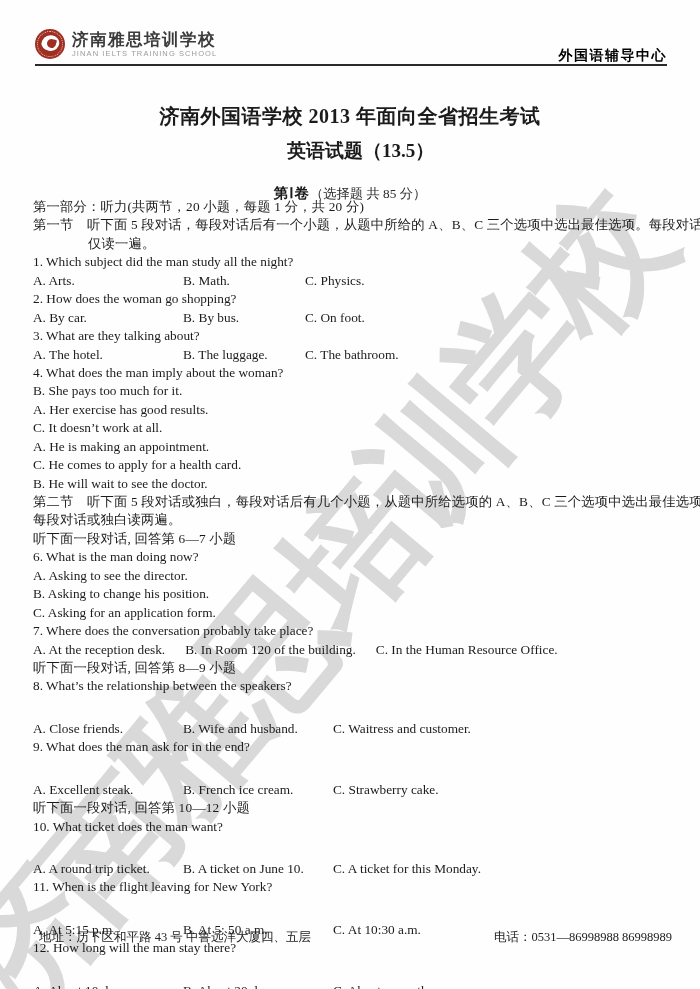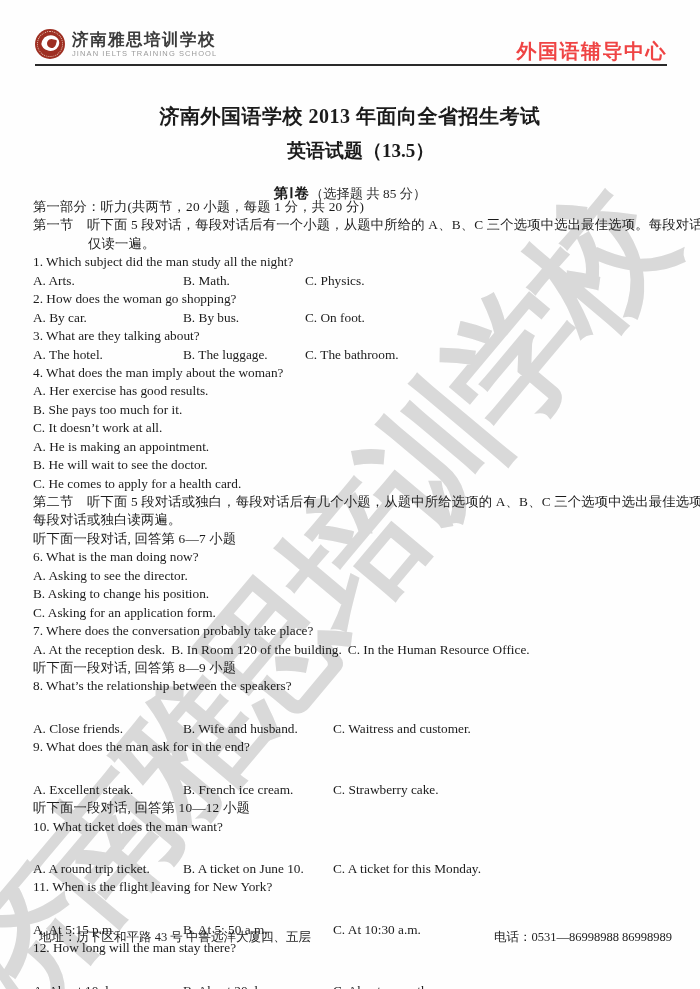--- a/index.html
+++ b/index.html
@@ -24,36 +24,36 @@
   .emblem .em-ring { position:absolute; inset:2px; border-radius:50%; border:1.5px dotted #e8c9b9; }
   .emblem .em-swirl { position:absolute; left:7px; top:6px; width:17px; height:16px;
     background:#ffffff; border-radius:60% 45% 55% 40%; transform:rotate(25deg); }
   .emblem .em-core { position:absolute; left:12px; top:10px; width:9px; height:9px;
     background:#9e2f22; border-radius:50% 10% 50% 50%; transform:rotate(15deg); }
   .logo-cn { font-family:"Liberation Sans", sans-serif; font-weight:bold;
     font-size:16.5px; letter-spacing:1.5px; color:#3b3b3b; line-height:1.1; }
   .logo-en { font-family:"Liberation Sans", sans-serif; font-size:7.5px;
     letter-spacing:1.1px; color:#9a9a9a; margin-top:1px; }
   .dept { position:absolute; right:0; bottom:1px; font-weight:bold;
-    font-size:20px; letter-spacing:1.5px; color:#ef4444; }
+    font-size:14px; letter-spacing:1.5px; color:#000000; }
   
   .title-block { position:absolute; top:103px; left:0; right:0; text-align:center; z-index:2; }
   .title1 { font-size:20px; font-weight:bold; letter-spacing:0.5px; }
   .title2 { font-size:19px; font-weight:bold; margin-top:8px;padding-left:21px; }
   .volume { margin-top:20px; font-size:13.3px; }
   .vol-b { font-weight:bold; font-size:14.5px; letter-spacing:1px; }
   .vol-r { color:#2a2a2a; }
   
   .content { position:absolute; top:198px; left:33px; right:18px; z-index:2; }
   .line { height:18.45px; line-height:18.45px; font-size:13.3px; white-space:nowrap; }
   .line.cn { letter-spacing:0.2px; }
   .opts { display:grid; }
   .opts.narrow { grid-template-columns:150px 122px auto; }
   .opts.wide   { grid-template-columns:150px 150px auto;margin-top:24px; }
-  .opts.inline { display:flex; gap:6px; }
+  .opts.inline { display:flex; gap:20px; }
   
   .footer { position:absolute; top:929px; left:39px; right:28px; z-index:2;
     display:flex; justify-content:space-between; font-size:12.5px; color:#222; }
 </style>
 </head>
 <body>
 
 <div class="page">
 
   <div class="watermark">济南雅思培训学校</div>
@@ -96,26 +96,26 @@
         <span class="opt">B. By bus.</span>
         <span class="opt">C. On foot.</span>
       </div>
       <div class="line">3. What are they talking about?</div>
       <div class="line opts narrow">
         <span class="opt">A. The hotel.</span>
         <span class="opt">B. The luggage.</span>
         <span class="opt">C. The bathroom.</span>
       </div>
       <div class="line">4. What does the man imply about the woman?</div>
+      <div class="line">B. She pays too much for it.</div>
       <div class="line">A. Her exercise has good results.</div>
-      <div class="line">B. She pays too much for it.</div>
       <div class="line">C. It doesn’t work at all.</div>
       <div class="line">A. He is making an appointment.</div>
+      <div class="line">C. He comes to apply for a health card.</div>
       <div class="line">B. He will wait to see the doctor.</div>
-      <div class="line">C. He comes to apply for a health card.</div>
       <div class="line cn">第二节　听下面 5 段对话或独白，每段对话后有几个小题，从题中所给选项的 A、B、C 三个选项中选出最佳选项。</div>
       <div class="line cn">每段对话或独白读两遍。</div>
       <div class="line cn">听下面一段对话, 回答第 6—7 小题</div>
       <div class="line">6. What is the man doing now?</div>
       <div class="line">A. Asking to see the director.</div>
       <div class="line">B. Asking to change his position.</div>
       <div class="line">C. Asking for an application form.</div>
       <div class="line">7. Where does the conversation probably take place?</div>
       <div class="line opts inline">
         <span class="opt">A. At the reception desk.</span>

